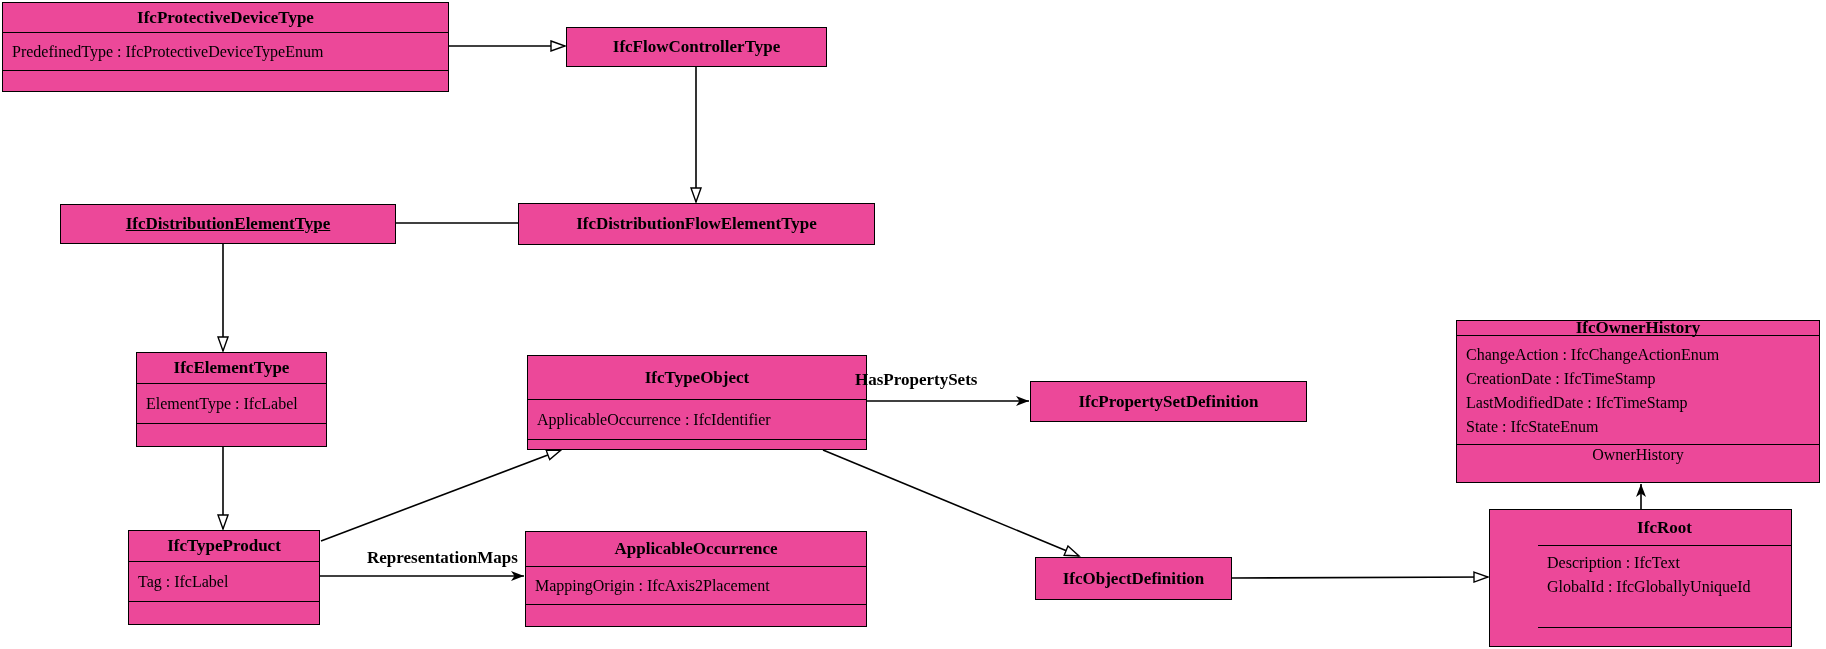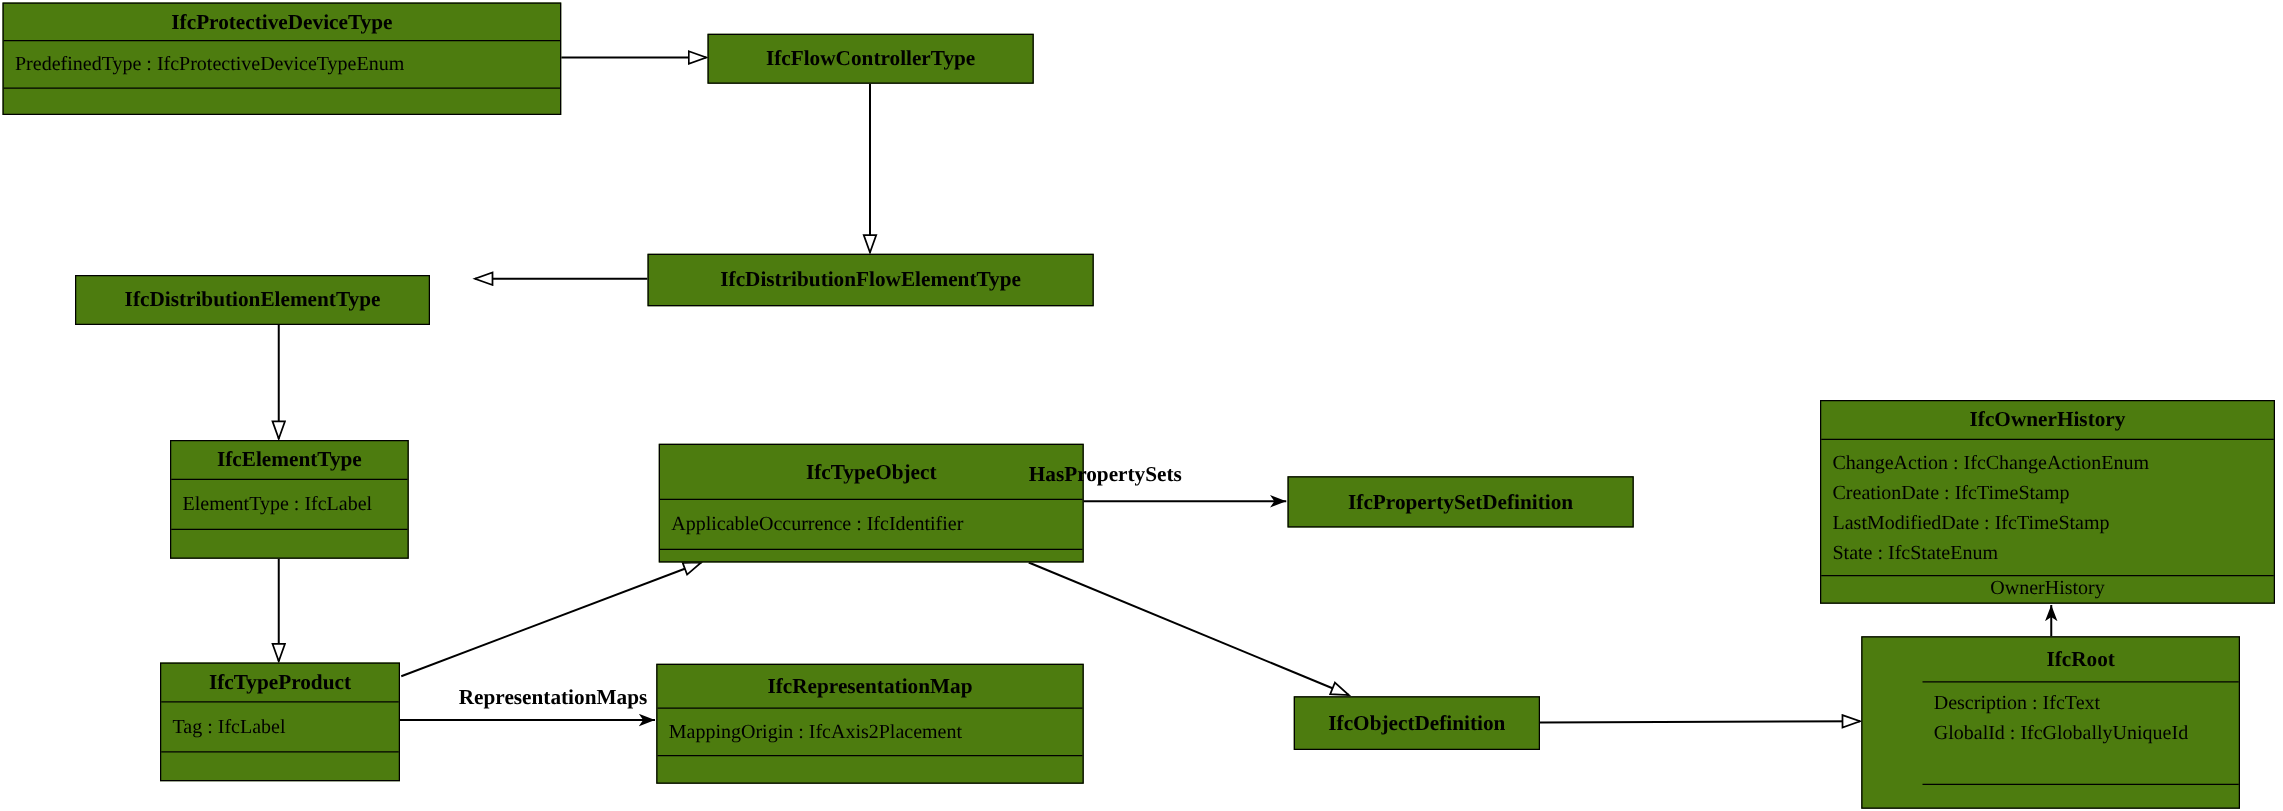--- a/index.html
+++ b/index.html
@@ -7,21 +7,21 @@
     position:relative;
     width:1826px;height:649px;
     background:#ffffff;
     font-family:"Liberation Serif","DejaVu Serif",serif;
     overflow:hidden;
   }
   #edges{position:absolute;left:0;top:0;z-index:1;}
   .cls{
     position:absolute;
     box-sizing:border-box;
-    background:#4d7c0f;
+    background:#ec4899;
     border:1.6px solid #000;
     z-index:2;
     color:#000;
   }
   .cls .t{
     box-sizing:border-box;
     display:flex;align-items:center;justify-content:center;
     font-weight:bold;font-size:17px;
     border-bottom:1.2px solid #000;
   }
@@ -83,21 +83,21 @@
     <div class="a center1" style="height:37px">
       <div>PredefinedType : IfcProtectiveDeviceTypeEnum</div>
     </div>
     <div class="f" style="height:19.8px"></div>
   </div>
 
   <div class="cls single" style="left:566px;top:27px;width:261px;height:40px;">
     <div class="t">IfcFlowControllerType</div>
   </div>
 
-  <div class="cls single" style="left:60px;top:220px;width:284px;height:40px;">
+  <div class="cls single" style="left:60px;top:204px;width:336px;height:40px;text-decoration:underline;">
     <div class="t">IfcDistributionElementType</div>
   </div>
 
   <div class="cls single" style="left:518px;top:203px;width:357px;height:42px;">
     <div class="t">IfcDistributionFlowElementType</div>
   </div>
 
   <div class="cls" style="left:104px;top:352px;width:191px;height:95px;margin-left:32px;">
     <div class="t" style="height:31px">IfcElementType</div>
     <div class="a center1" style="height:39px">
@@ -112,55 +112,55 @@
       <div>ApplicableOccurrence : IfcIdentifier</div>
     </div>
     <div class="f" style="height:21.8px"></div>
   </div>
 
   <div class="cls single" style="left:1030px;top:381px;width:277px;height:41px;">
     <div class="t">IfcPropertySetDefinition</div>
   </div>
 
   <div class="cls" style="left:1456px;top:320px;width:364px;height:163px;">
-    <div class="t" style="height:31px">IfcOwnerHistory</div>
+    <div class="t" style="height:15px">IfcOwnerHistory</div>
     <div class="a" style="height:108px;padding-top:7px;line-height:24px;">
       <div>ChangeAction : IfcChangeActionEnum</div>
       <div>CreationDate : IfcTimeStamp</div>
       <div>LastModifiedDate : IfcTimeStamp</div>
       <div>State : IfcStateEnum</div>
     </div>
     <div class="f" style="height:20.8px">OwnerHistory</div>
   </div>
 
   <div class="cls" style="left:128px;top:530px;width:192px;height:95px;">
     <div class="t" style="height:31px">IfcTypeProduct</div>
     <div class="a center1" style="height:39px">
       <div>Tag : IfcLabel</div>
     </div>
     <div class="f" style="height:21.8px"></div>
   </div>
 
   <div class="cls" style="left:525px;top:531px;width:342px;height:96px;">
-    <div class="t" style="height:35px">IfcRepresentationMap</div>
+    <div class="t" style="height:35px">ApplicableOccurrence</div>
     <div class="a center1" style="height:37px">
       <div>MappingOrigin : IfcAxis2Placement</div>
     </div>
     <div class="f" style="height:20.8px"></div>
   </div>
 
   <div class="cls single" style="left:1035px;top:557px;width:197px;height:43px;">
     <div class="t">IfcObjectDefinition</div>
   </div>
 
   <div class="cls" style="left:1489px;top:509px;width:303px;height:138px;padding-left:48px;">
     <div class="t" style="height:36px">IfcRoot</div>
     <div class="a" style="height:81px;padding-top:5px;line-height:24px;">
       <div>Description : IfcText</div>
       <div>GlobalId : IfcGloballyUniqueId</div>
     </div>
     <div class="f" style="height:17.8px"></div>
   </div>
 
-  <span class="edge-label" style="left:823px;top:370px;">HasPropertySets</span>
+  <span class="edge-label" style="left:855px;top:370px;">HasPropertySets</span>
   <span class="edge-label" style="left:367px;top:548px;">RepresentationMaps</span>
 
 </div>
 
 </body></html>

